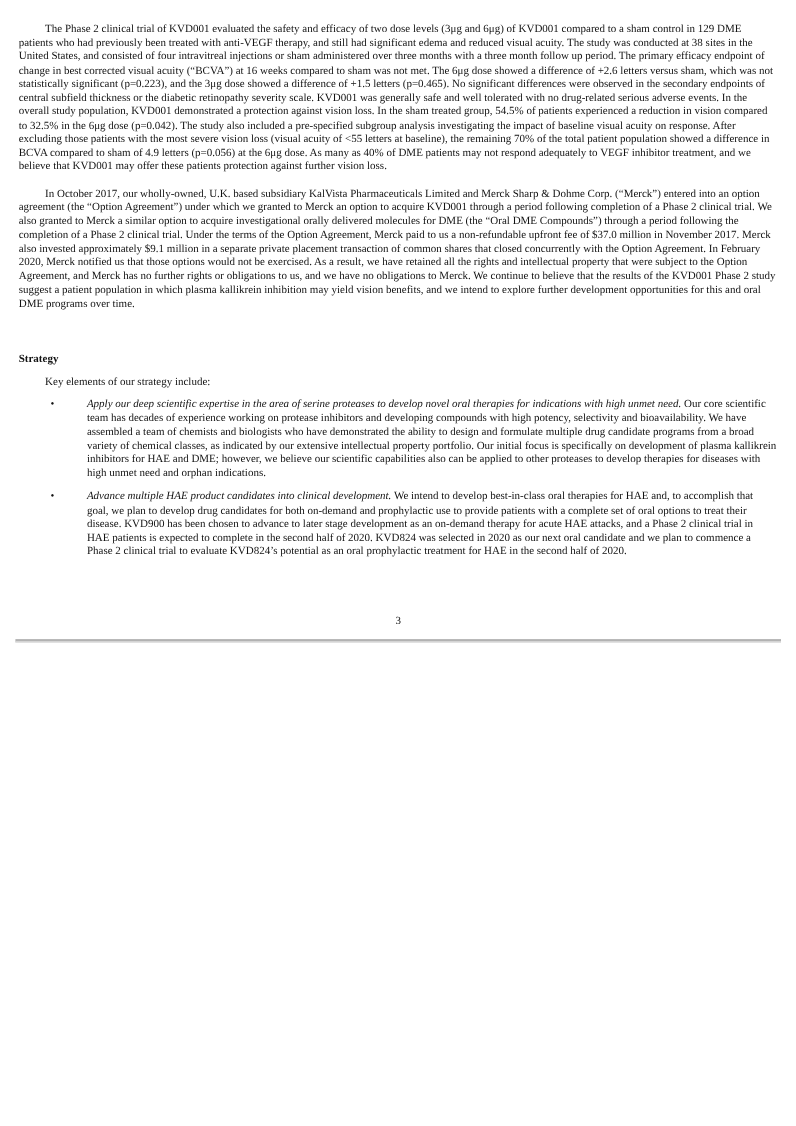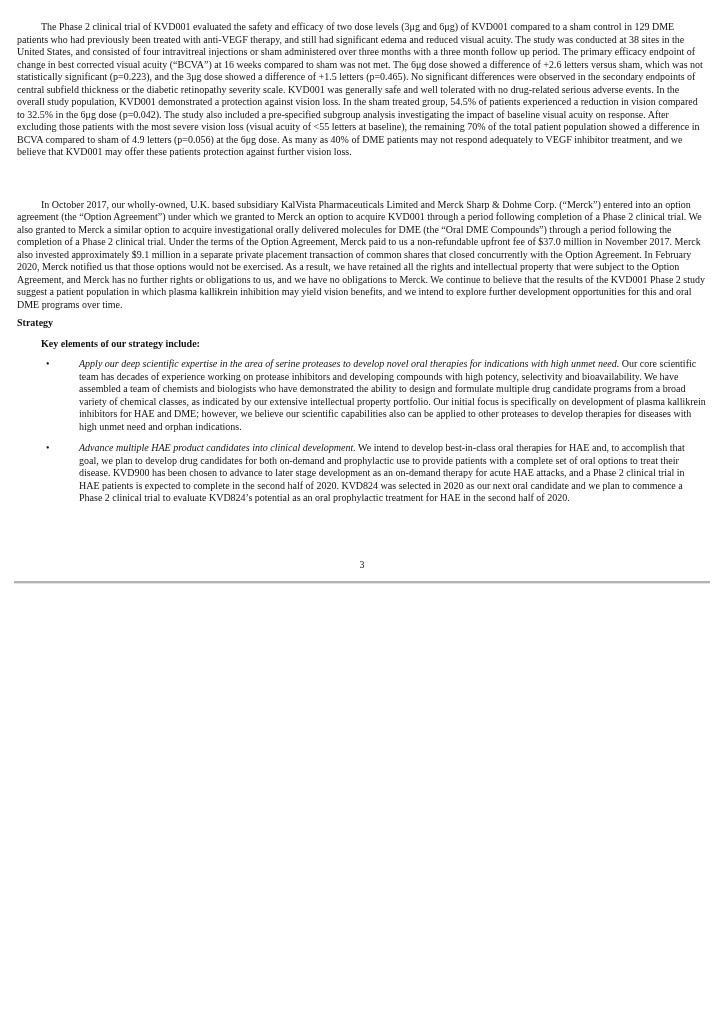--- a/index.html
+++ b/index.html
@@ -18,31 +18,30 @@
     font-size: 10px;
     line-height: 12.5px;
     color: #121212;
     overflow: hidden;
   }
   p { margin: 0; }
   .body-para {
     text-indent: 24px;
     text-align: left;
   }
-  .para-2 { margin-top: 40px; }
+  .para-2 { margin-top: 12px; }
   .section-heading {
-    margin-top: 6px;
+    margin-top: 38px;
     font-weight: bold;
     font-size: 10px;
     line-height: 12.5px;
   }
   .strategy-intro {
     margin-top: 8px;
     text-indent: 24px;
-    font-weight: bold;
   }
   .bullet {
     position: relative;
     padding-left: 62px;
     padding-right: 1px;
     margin-top: 8px;
   }
   .bullet-2 { margin-top: 9px; }
   .bullet-marker {
     position: absolute;

